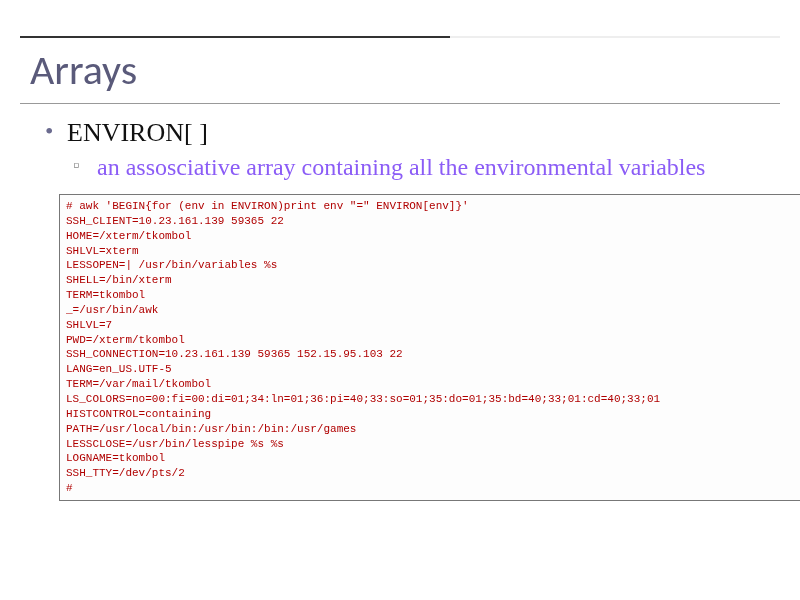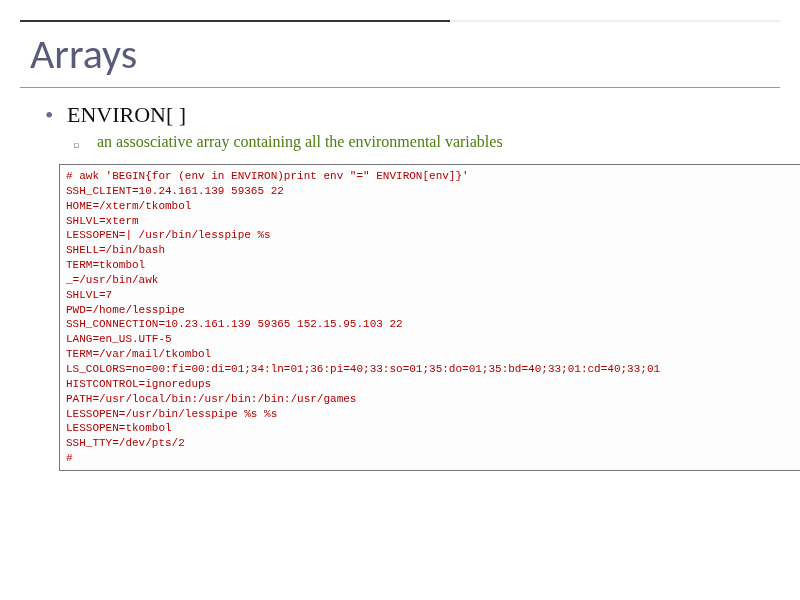--- a/index.html
+++ b/index.html
@@ -11,21 +11,21 @@
     position: relative;
     overflow: hidden;
   }
   .slide {
     width: 100%;
     height: 100%;
     padding: 0;
   }
   .title-bar {
     border-top: 2px solid #333;
-    margin: 20px 20px 0 20px;
+    margin: 36px 20px 0 20px;
     position: relative;
   }
   .title-bar::before {
     content: "";
     position: absolute;
     top: -2px;
     right: 0;
     width: 330px;
     height: 2px;
     background: #eee;
@@ -36,38 +36,38 @@
     color: #5a5a7a;
     padding: 6px 0 8px 10px;
     font-weight: 400;
     border-bottom: 1px solid #999;
   }
   .content {
     padding: 14px 30px 0 45px;
   }
   .bullet1 {
     list-style: none;
-    font-size: 22px;
+    font-size: 26px;
     color: #111;
     position: relative;
     padding-left: 22px;
     margin-bottom: 4px;
   }
   .bullet1::before {
     content: "•";
     position: absolute;
     left: 0;
     top: 0;
     color: #6b6b8f;
     font-size: 24px;
   }
   .bullet2 {
     list-style: none;
-    font-size: 16px;
-    color: #4d7c0f;
+    font-size: 24px;
+    color: #8b5cf6;
     position: relative;
     padding-left: 52px;
     line-height: 1.25;
   }
   .bullet2::before {
     content: "▫";
     position: absolute;
     left: 28px;
     top: 2px;
     color: #888;
@@ -93,33 +93,33 @@
 <div class="slide">
   <div class="title-bar">
     <h1 class="title">Arrays</h1>
   </div>
   <div class="content">
     <ul>
       <li class="bullet1">ENVIRON[ ]</li>
       <li class="bullet2">an assosciative array containing all the environmental variables</li>
     </ul>
     <div class="code-block"><span># awk 'BEGIN{for (env in ENVIRON)print env "=" ENVIRON[env]}'</span>
-<span>SSH_CLIENT=10.24.161.139 59365 22</span>
+<span>SSH_CLIENT=10.23.161.139 59365 22</span>
 <span>HOME=/xterm/tkombol</span>
 <span>SHLVL=xterm</span>
-<span>LESSOPEN=| /usr/bin/lesspipe %s</span>
-<span>SHELL=/bin/bash</span>
+<span>LESSOPEN=| /usr/bin/variables %s</span>
+<span>SHELL=/bin/xterm</span>
 <span>TERM=tkombol</span>
 <span>_=/usr/bin/awk</span>
 <span>SHLVL=7</span>
-<span>PWD=/home/lesspipe</span>
+<span>PWD=/xterm/tkombol</span>
 <span>SSH_CONNECTION=10.23.161.139 59365 152.15.95.103 22</span>
 <span>LANG=en_US.UTF-5</span>
 <span>TERM=/var/mail/tkombol</span>
 <span>LS_COLORS=no=00:fi=00:di=01;34:ln=01;36:pi=40;33:so=01;35:do=01;35:bd=40;33;01:cd=40;33;01</span>
-<span>HISTCONTROL=ignoredups</span>
+<span>HISTCONTROL=containing</span>
 <span>PATH=/usr/local/bin:/usr/bin:/bin:/usr/games</span>
-<span>LESSOPEN=/usr/bin/lesspipe %s %s</span>
-<span>LESSOPEN=tkombol</span>
+<span>LESSCLOSE=/usr/bin/lesspipe %s %s</span>
+<span>LOGNAME=tkombol</span>
 <span>SSH_TTY=/dev/pts/2</span>
 <span>#</span></div>
   </div>
 </div>
 
 </body></html>

